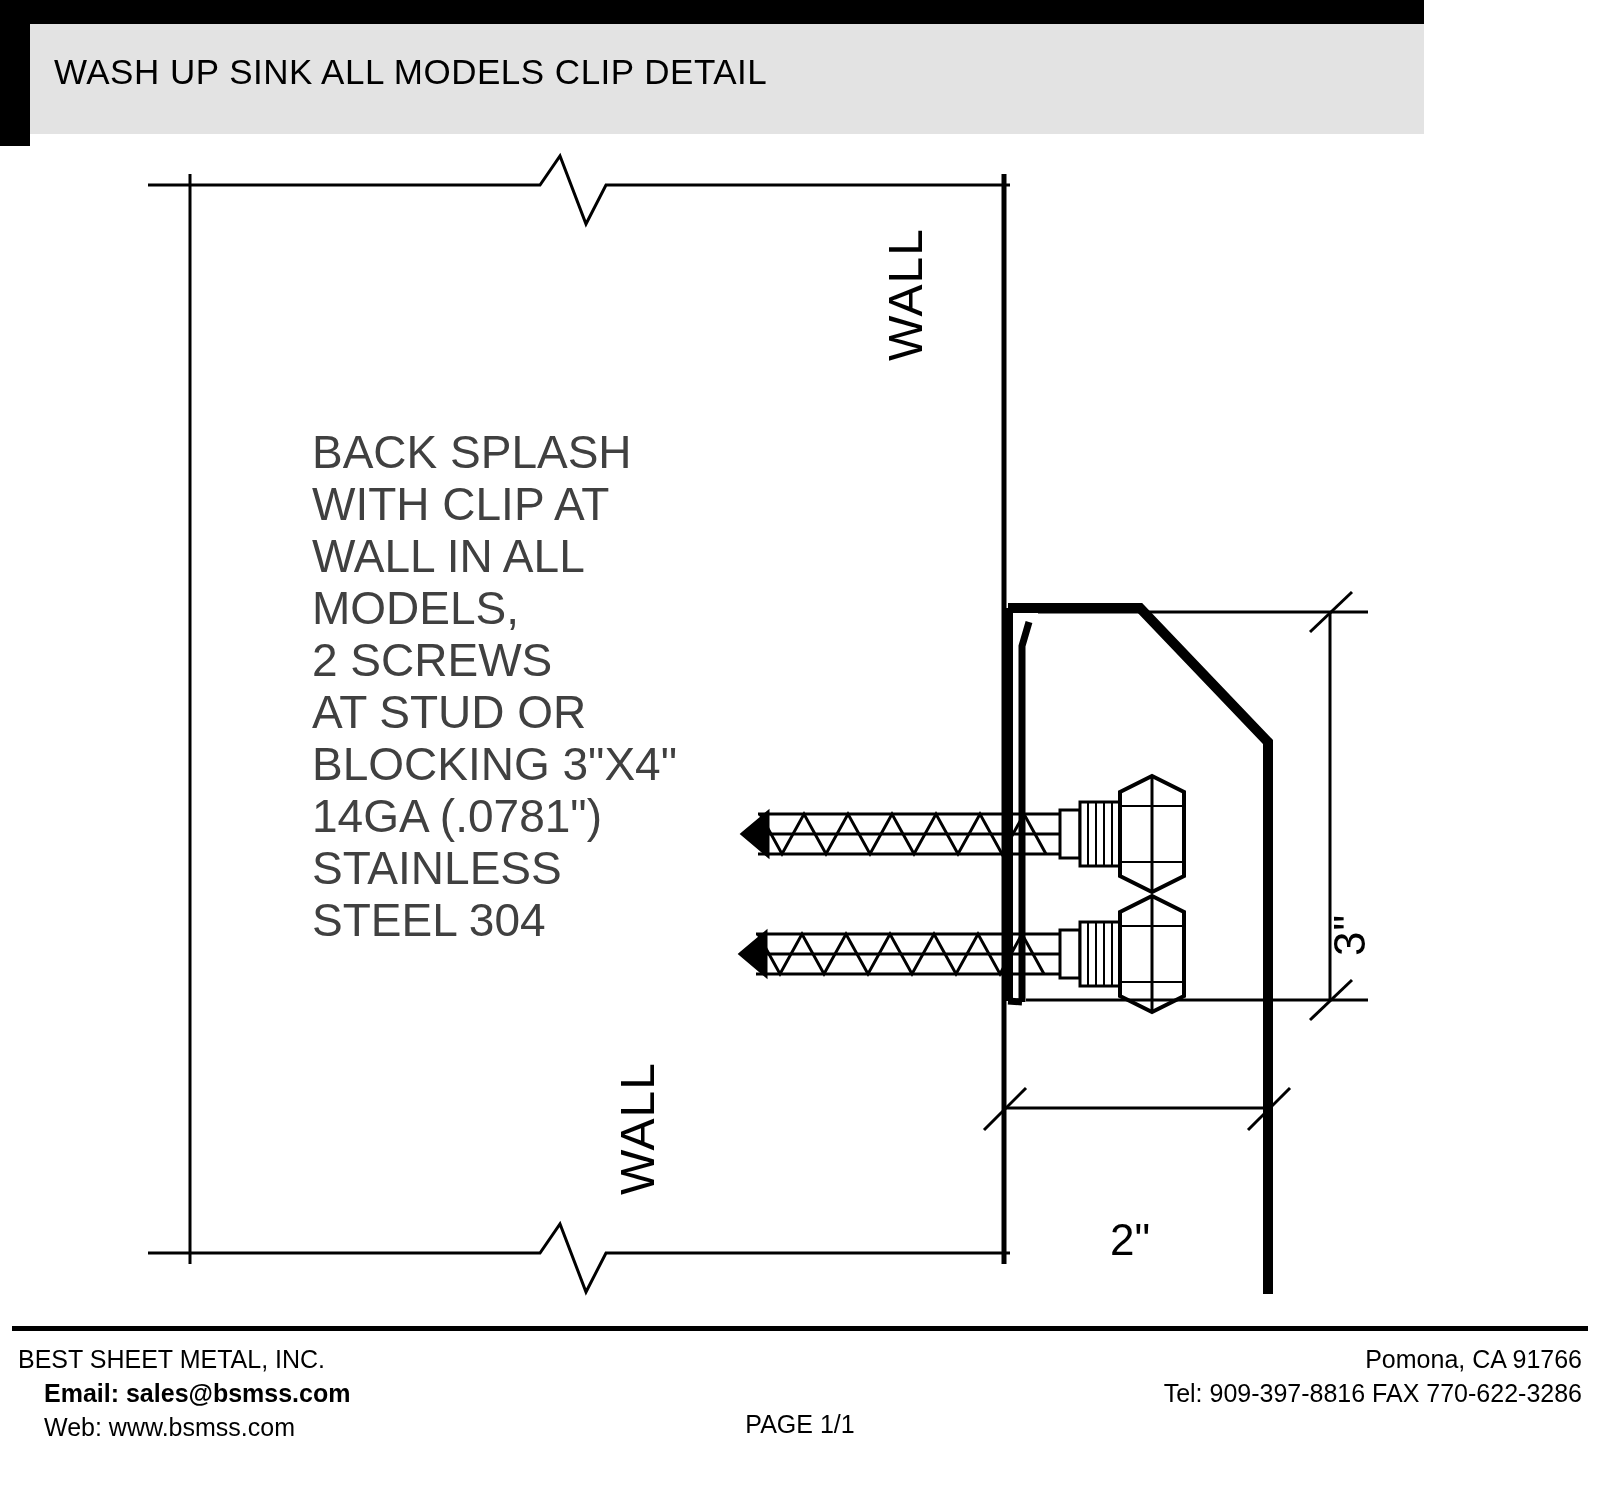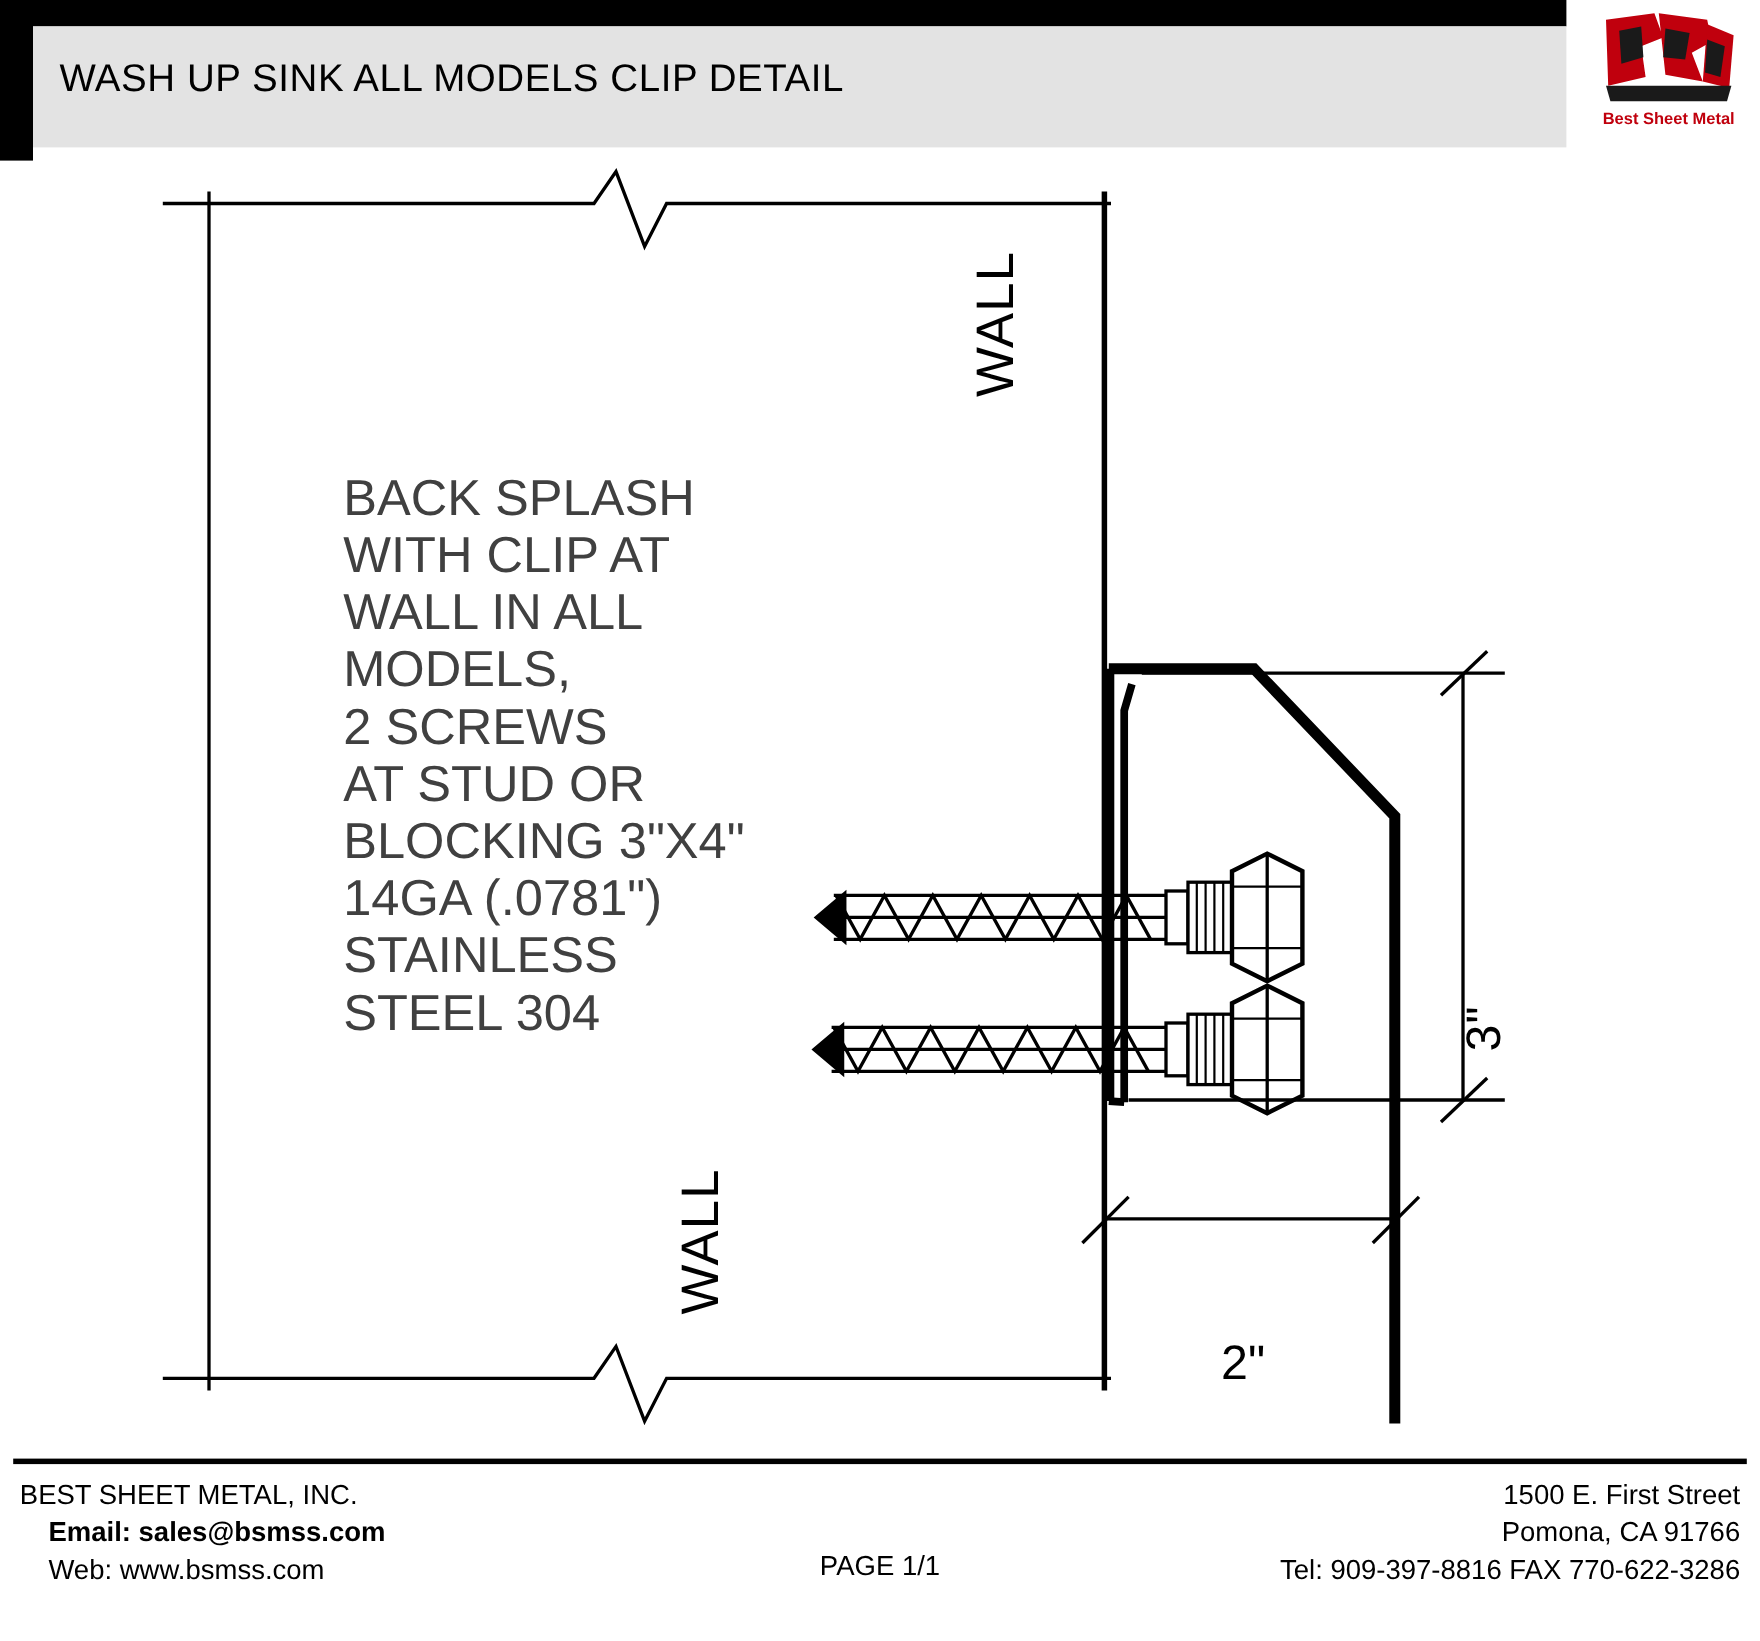--- a/index.html
+++ b/index.html
@@ -165,34 +165,20 @@
 </style>
 </head>
 <body>
 
 <div id="header-bar">
   <div id="header-black-block"></div>
   <div id="header-black-left"></div>
   <div id="header-gray-band"></div>
   <div id="header-title">WASH UP SINK ALL MODELS CLIP DETAIL</div>
 
-  <div id="logo-box">
-    <svg width="130" height="128" viewBox="0 0 130 128">
-      <rect x="0" y="0" width="130" height="128" fill="#ffffff"></rect>
-
-      <path d="M8 10 L52 4 L60 26 L40 34 L44 62 L10 70 Z" fill="#c0000d"></path>
-      <path d="M56 4 L100 10 L104 30 L86 40 L96 66 L62 60 Z" fill="#c0000d"></path>
-      <path d="M100 14 L124 24 L120 72 L96 66 Z" fill="#c0000d"></path>
-      <path d="M20 20 L40 16 L42 44 L22 50 Z" fill="#1a1a1a"></path>
-      <path d="M62 18 L84 22 L80 46 L60 44 Z" fill="#1a1a1a"></path>
-      <path d="M100 28 L116 34 L112 62 L98 58 Z" fill="#1a1a1a"></path>
-      <path d="M8 70 L122 70 L118 84 L12 84 Z" fill="#1a1a1a"></path>
-      <text x="65" y="105" font-family="Liberation Sans, sans-serif" font-size="15" font-weight="bold" fill="#c0000d" text-anchor="middle">Best Sheet Metal</text>
-    </svg>
-  </div>
 </div>
 
 <div id="drawing-area">
 
   <svg width="1600" height="1180" viewBox="0 0 1600 1180">
 
     <g stroke="#000" stroke-width="3" fill="none">
       <path d="M148 39 L540 39 L560 10 L586 78 L606 39 L1010 39"></path>
     </g>
 
@@ -304,17 +290,16 @@
 
   <div id="footer-left">
     <span class="ln1">BEST SHEET METAL, INC.</span>
     <span class="ln2">Email: sales@bsmss.com</span>
     <span class="ln3">Web: www.bsmss.com</span>
   </div>
 
   <div id="footer-center">PAGE 1/1</div>
 
   <div id="footer-right">
-    <span>1500 E. First Street</span>
     <span>Pomona, CA 91766</span>
     <span>Tel: 909-397-8816 FAX 770-622-3286</span>
   </div>
 </div>
 
 </body></html>

